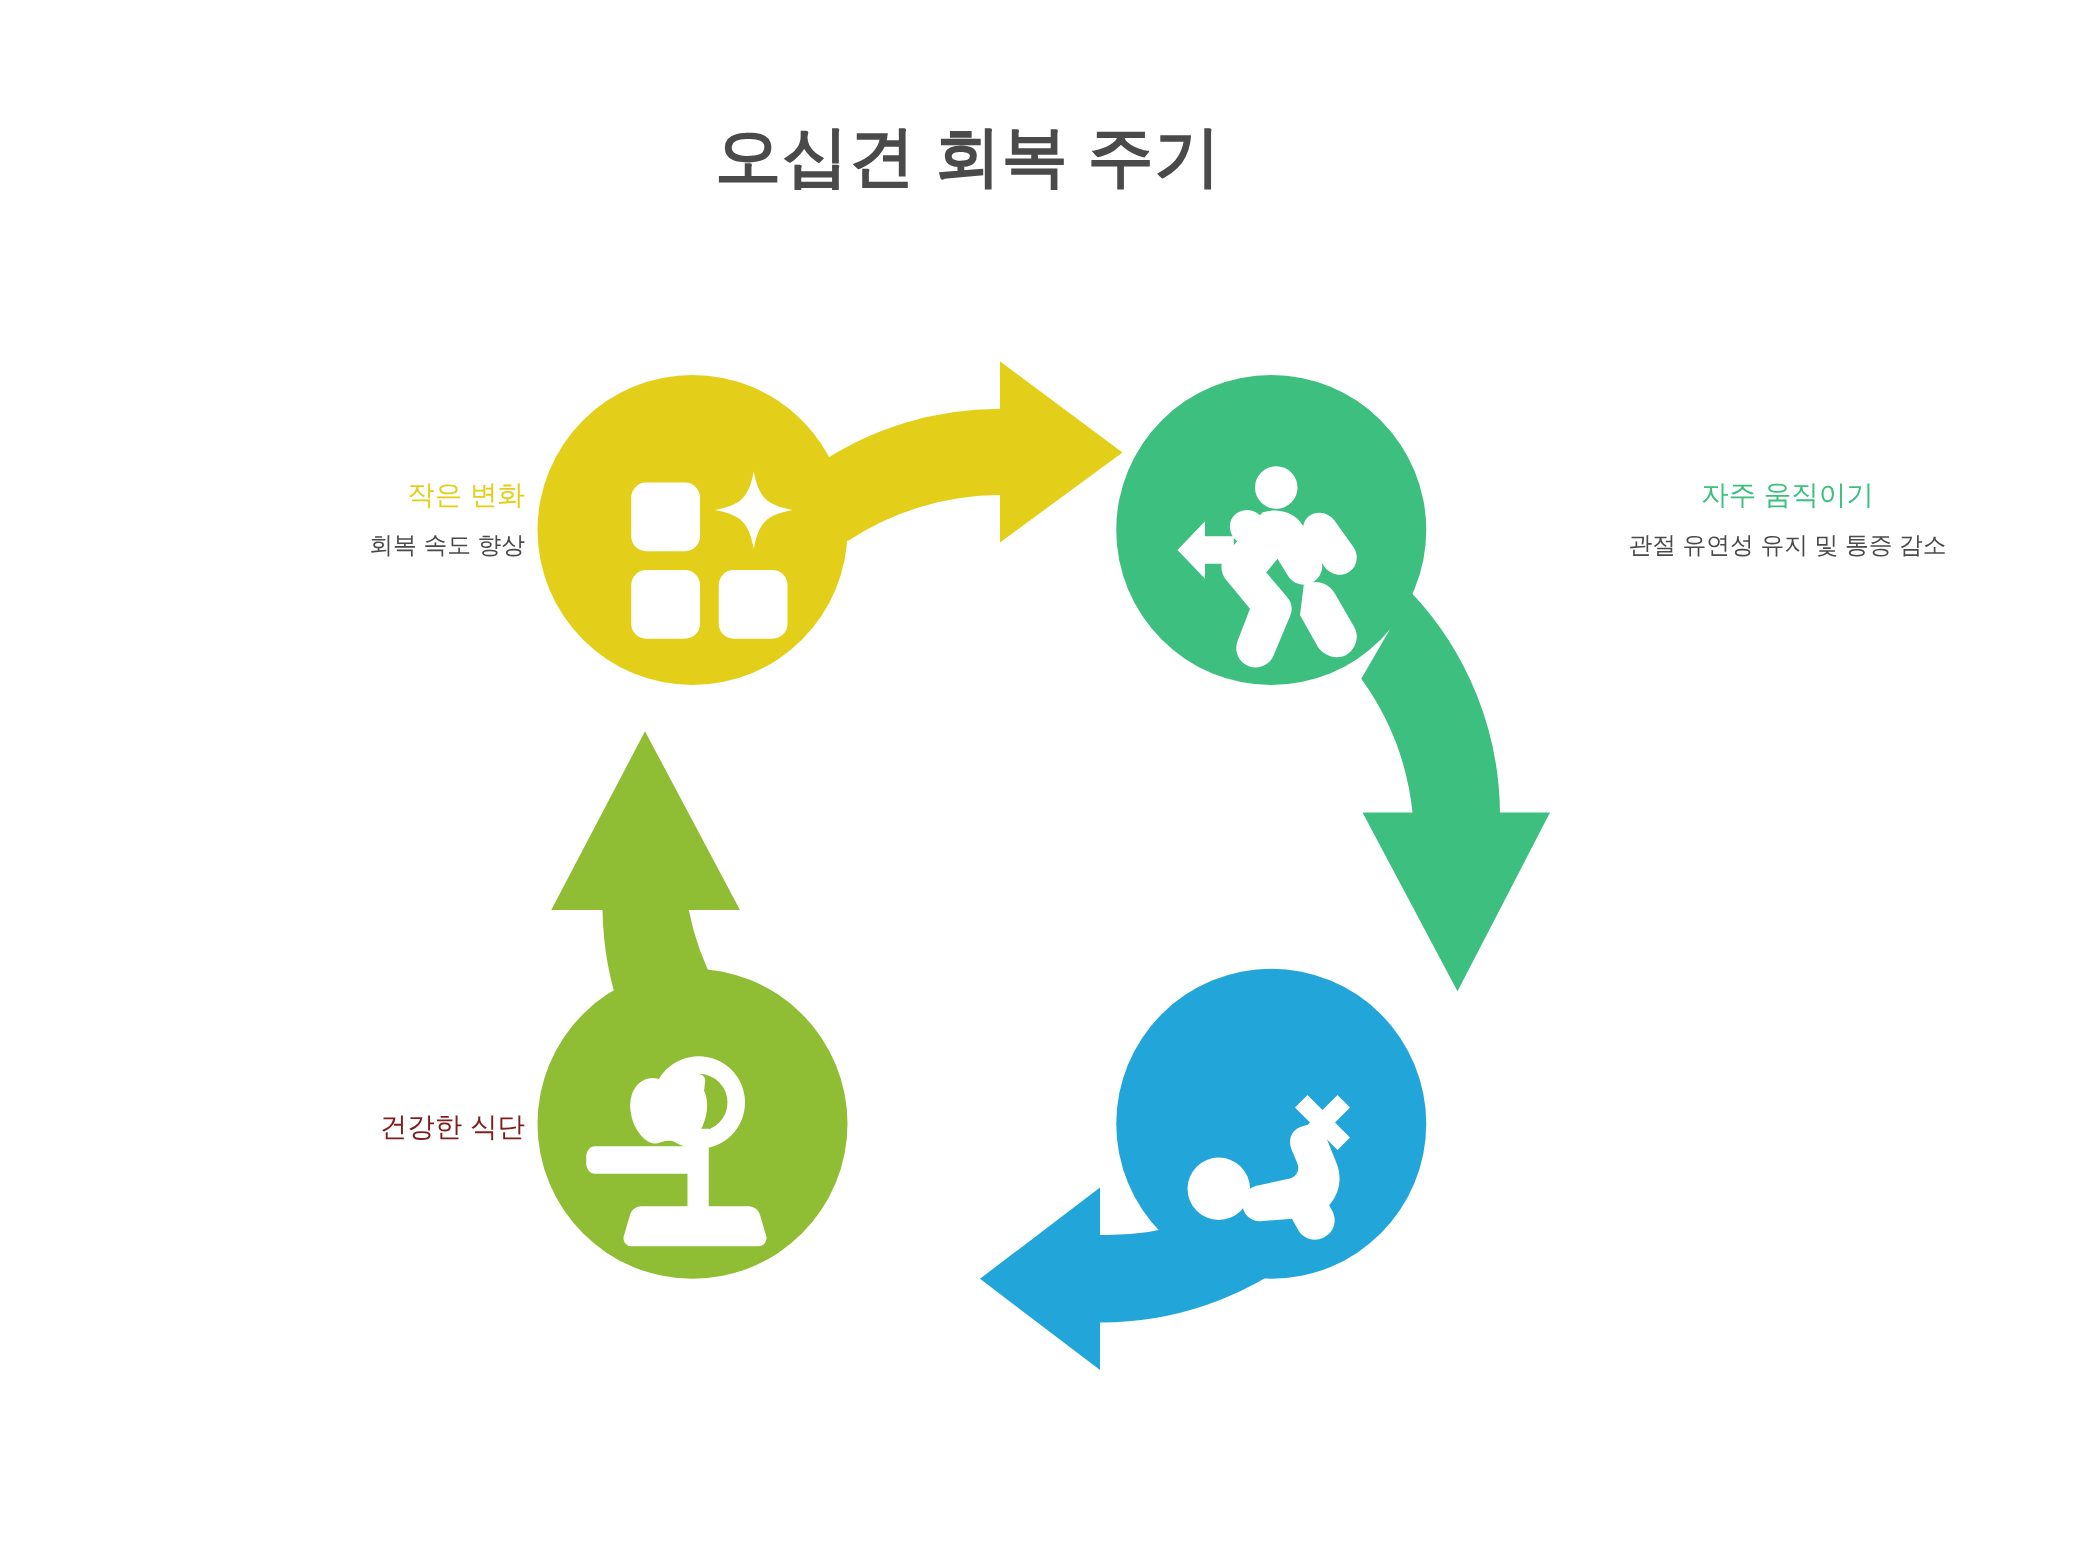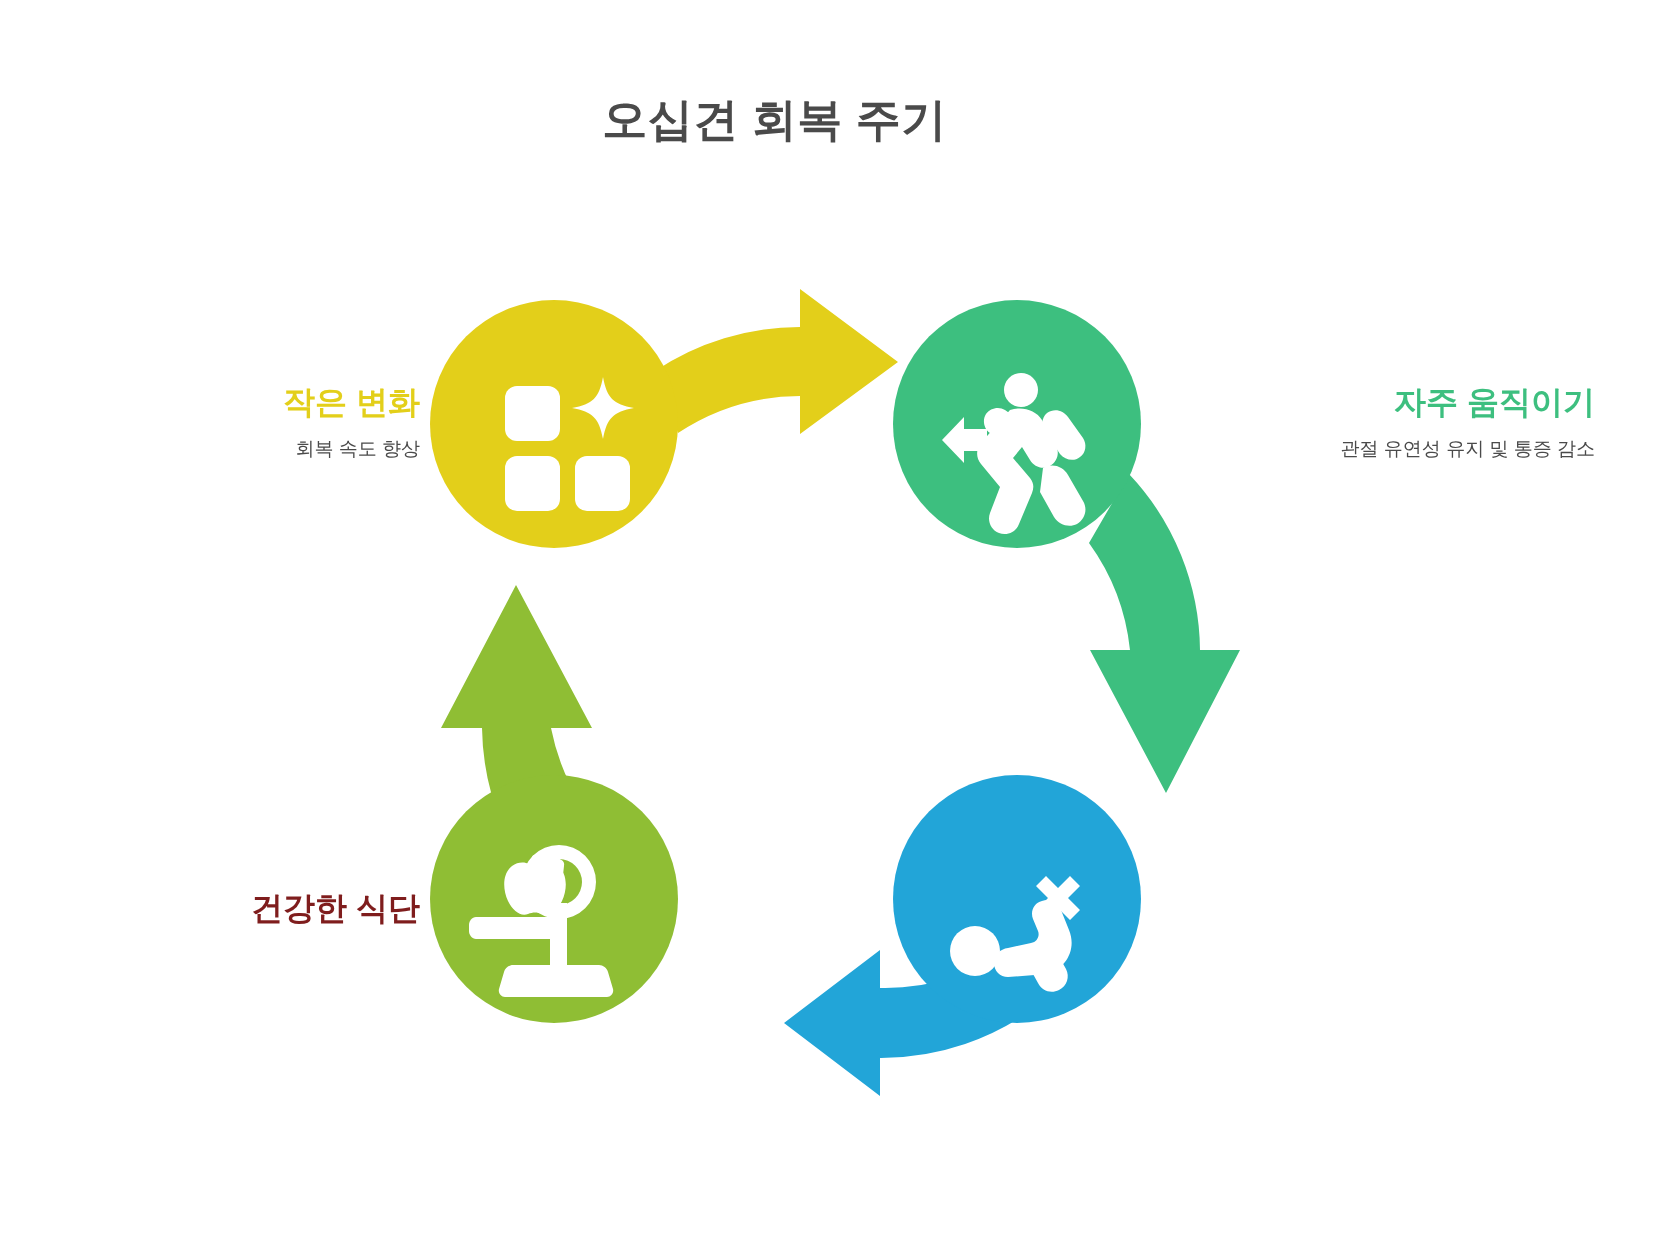--- a/index.html
+++ b/index.html
@@ -14,53 +14,53 @@
     position: relative;
     overflow: hidden;
   }
 
   #page-title {
     position: absolute;
     top: 90px;
     left: 0;
     width: 1549px;
     text-align: center;
-    font-size: 45px;
+    font-size: 53px;
     font-weight: bold;
     color: #4a4a4a;
     letter-spacing: 0.5px;
   }
 
   #diagram {
     position: absolute;
     top: 0;
     left: 0;
     width: 1680px;
     height: 1234px;
   }
 
   .node-label {
     position: absolute;
     width: 330px;
   }
   .node-label .node-title {
-    font-size: 32px;
-    font-weight: bold;
+    font-size: 22px;
+    font-weight: normal;
     line-height: 1.25;
     margin-bottom: 14px;
   }
   .node-label .node-desc {
     font-size: 19px;
     color: #4a4a4a;
     line-height: 1.38;
     font-weight: normal;
   }
 
   .label-right {
-    text-align: right;
+    text-align: center;
   }
   .label-left {
     text-align: right;
   }
 
   
   #label-move      { left: 1265px; top: 382px; }
   #label-sleep     { left: 1265px; top: 888px; }
   #label-diet      { left: 90px;  top: 888px; }
   #label-change    { left: 90px;  top: 382px; }

